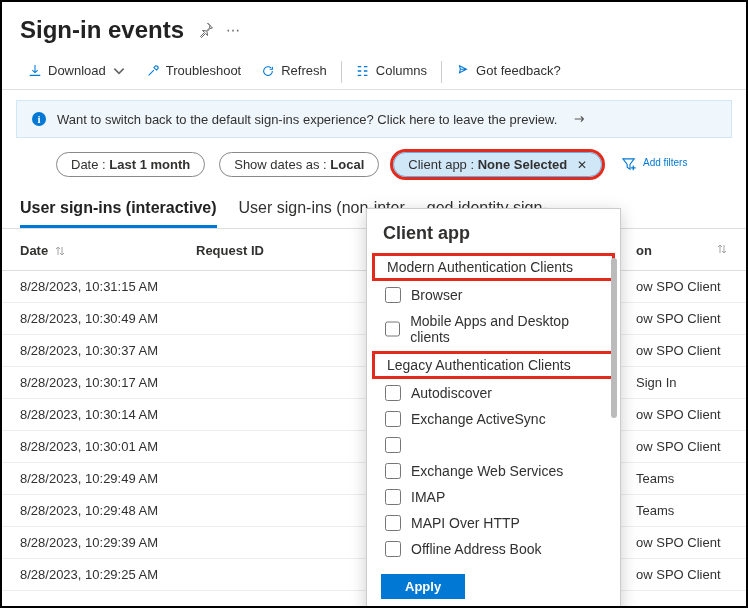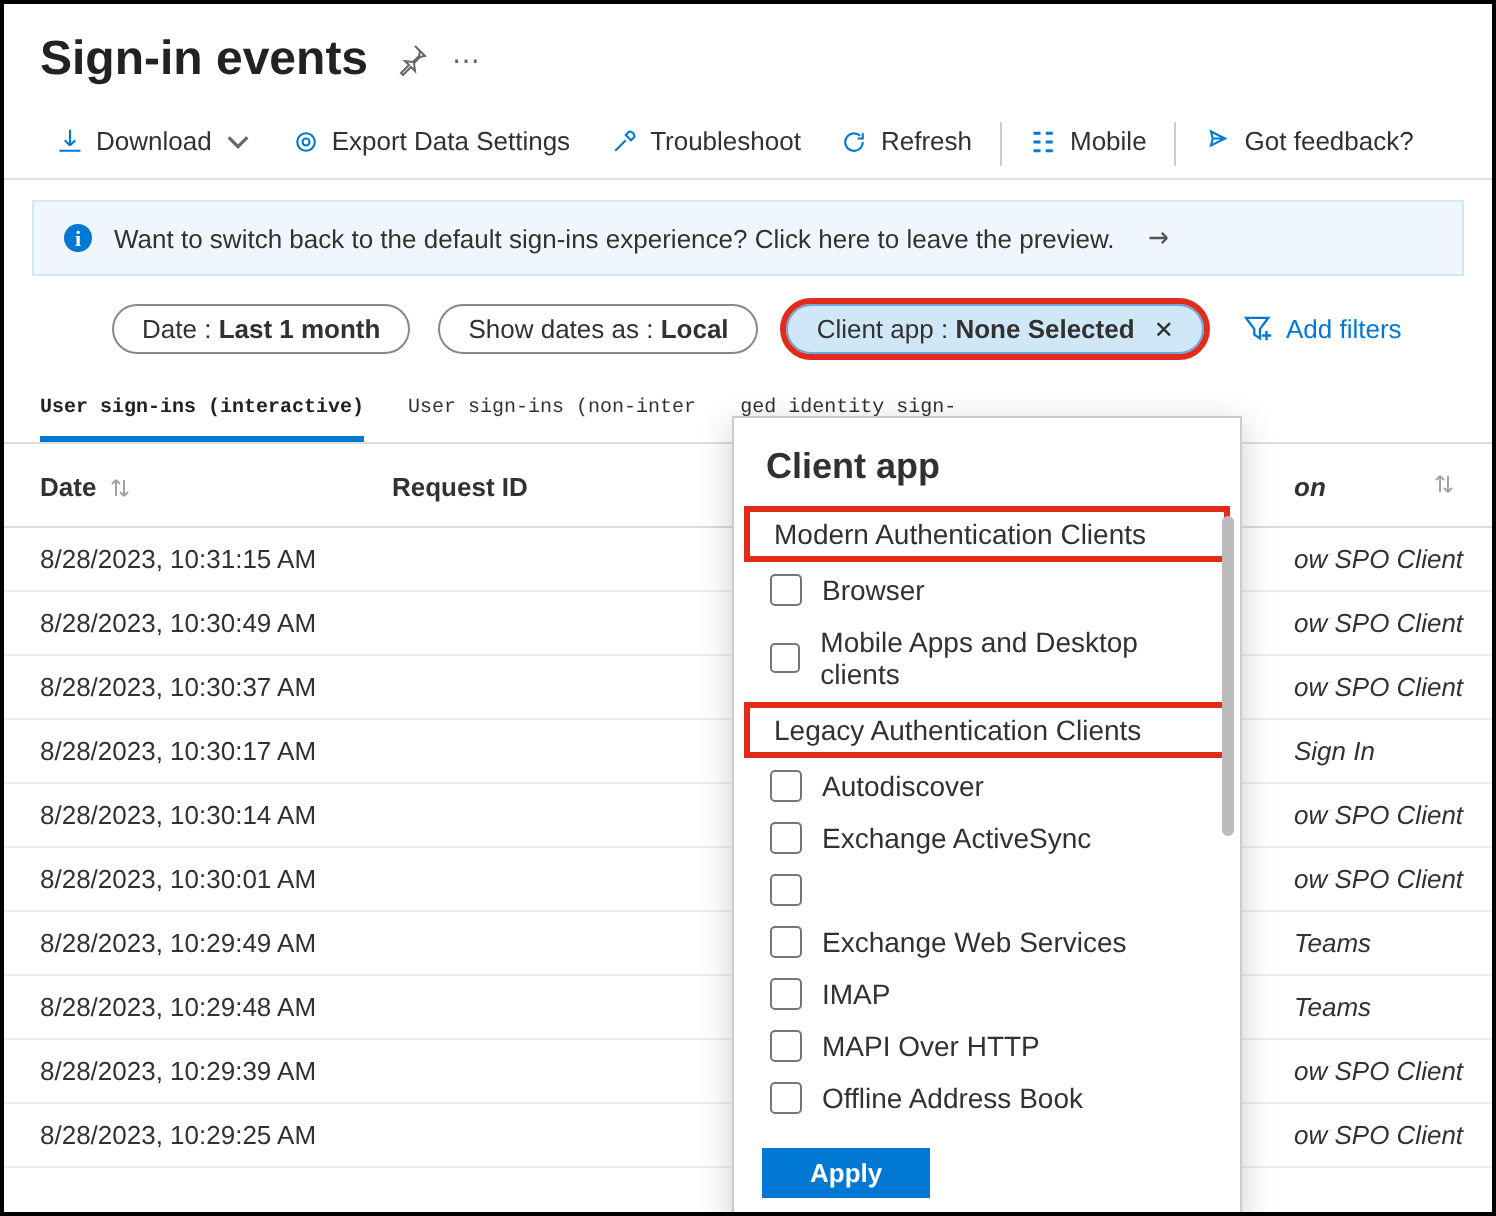--- a/index.html
+++ b/index.html
@@ -74,57 +74,56 @@
     cursor: pointer;
   }
   .pill.highlight {
     outline: 3px solid #e22b1d;
     outline-offset: 0px;
     background: #d0e7f8;
     border-color: #69a9e0;
   }
   .add-filters {
     display: flex;
-    align-items: flex-end;
+    align-items: flex-start;
     gap: 6px;
     color: #0078d4;
     cursor: pointer;
-    font-size: 13px;
+    font-size: 10px;
     padding: 4px 6px;
   }
   .tabs {
     display: flex;
     gap: 22px;
     padding: 0 18px;
     border-bottom: 1px solid #ddd;
     margin-top: 4px;
   }
   .tab {
     padding: 8px 0;
-    font-size: 10px;
+    font-size: 16px;
     color: #323130;
     cursor: pointer;
     white-space: nowrap;
-    font-family: Liberation Mono, monospace;
   }
   .tab.active {
     font-weight: 600;
     border-bottom: 3px solid #0078d4;
     color: #222;
   }
   .table-head {
     display: flex;
     padding: 14px 18px 12px 18px;
     border-bottom: 1px solid #ddd;
     font-weight: 600;
     font-size: 13px;
   }
   .col-date { width: 176px; display:flex; align-items:center; gap:6px; }
   .col-req { flex:1; }
-  .col-app { width: 108px; display:flex; align-items:flex-start; justify-content:space-between; padding-left:27px; white-space:nowrap;font-style:italic; }
+  .col-app { width: 108px; display:flex; align-items:flex-start; justify-content:space-between; padding-left:16px; white-space:nowrap; }
   .row {
     display: flex;
     padding: 8px 18px;
     border-bottom: 1px solid #eee;
     font-size: 13px;
   }
   .row .col-date { font-weight: 400; }
   .row .col-app { font-weight: 400; }
   .rows-container { position: relative; }
   
@@ -220,50 +219,41 @@
     <span>Download</span>
     <span class="icon">
       <svg viewBox="0 0 12 12" width="10" height="10">
           <path d="M2 4l4 4 4-4" fill="none" stroke="#666" stroke-width="1.4"></path>
         </svg>
     </span>
   </div>
   <div class="tool-item">
     <span class="icon">
       <svg viewBox="0 0 16 16">
-          <circle cx="8" cy="8" r="5" fill="none" stroke="#0078d4" stroke-width="1.2"></circle>
-          <circle cx="8" cy="8" r="2" fill="none" stroke="#0078d4" stroke-width="1.2"></circle>
-        </svg>
-    </span>
-    <span>Export Data Settings</span>
-  </div>
-  <div class="tool-item">
-    <span class="icon">
-      <svg viewBox="0 0 16 16">
           <path d="M3 13l6-6m2-5a3 3 0 013 3l-2 2-3-3 2-2z" fill="none" stroke="#0078d4" stroke-width="1.2"></path>
         </svg>
     </span>
     <span>Troubleshoot</span>
   </div>
   <div class="tool-item">
     <span class="icon">
       <svg viewBox="0 0 16 16">
           <path d="M13 8a5 5 0 11-1.5-3.5M13 3v3h-3" fill="none" stroke="#0078d4" stroke-width="1.2"></path>
         </svg>
     </span>
     <span>Refresh</span>
   </div>
   <div class="tool-sep"></div>
   <div class="tool-item">
     <span class="icon">
       <svg viewBox="0 0 16 16">
           <path d="M2 3h4M2 8h4M2 13h4M9 3h4M9 8h4M9 13h4" fill="none" stroke="#0078d4" stroke-width="1.6"></path>
         </svg>
     </span>
-    <span>Mobile</span>
+    <span>Columns</span>
   </div>
   <div class="tool-sep"></div>
   <div class="tool-item">
     <span class="icon">
       <svg viewBox="0 0 16 16">
           <path d="M4 2l8 4-8 4 1-4-1-4zM5 6h7" fill="none" stroke="#0078d4" stroke-width="1.2"></path>
         </svg>
     </span>
     <span>Got feedback?</span>
   </div>

